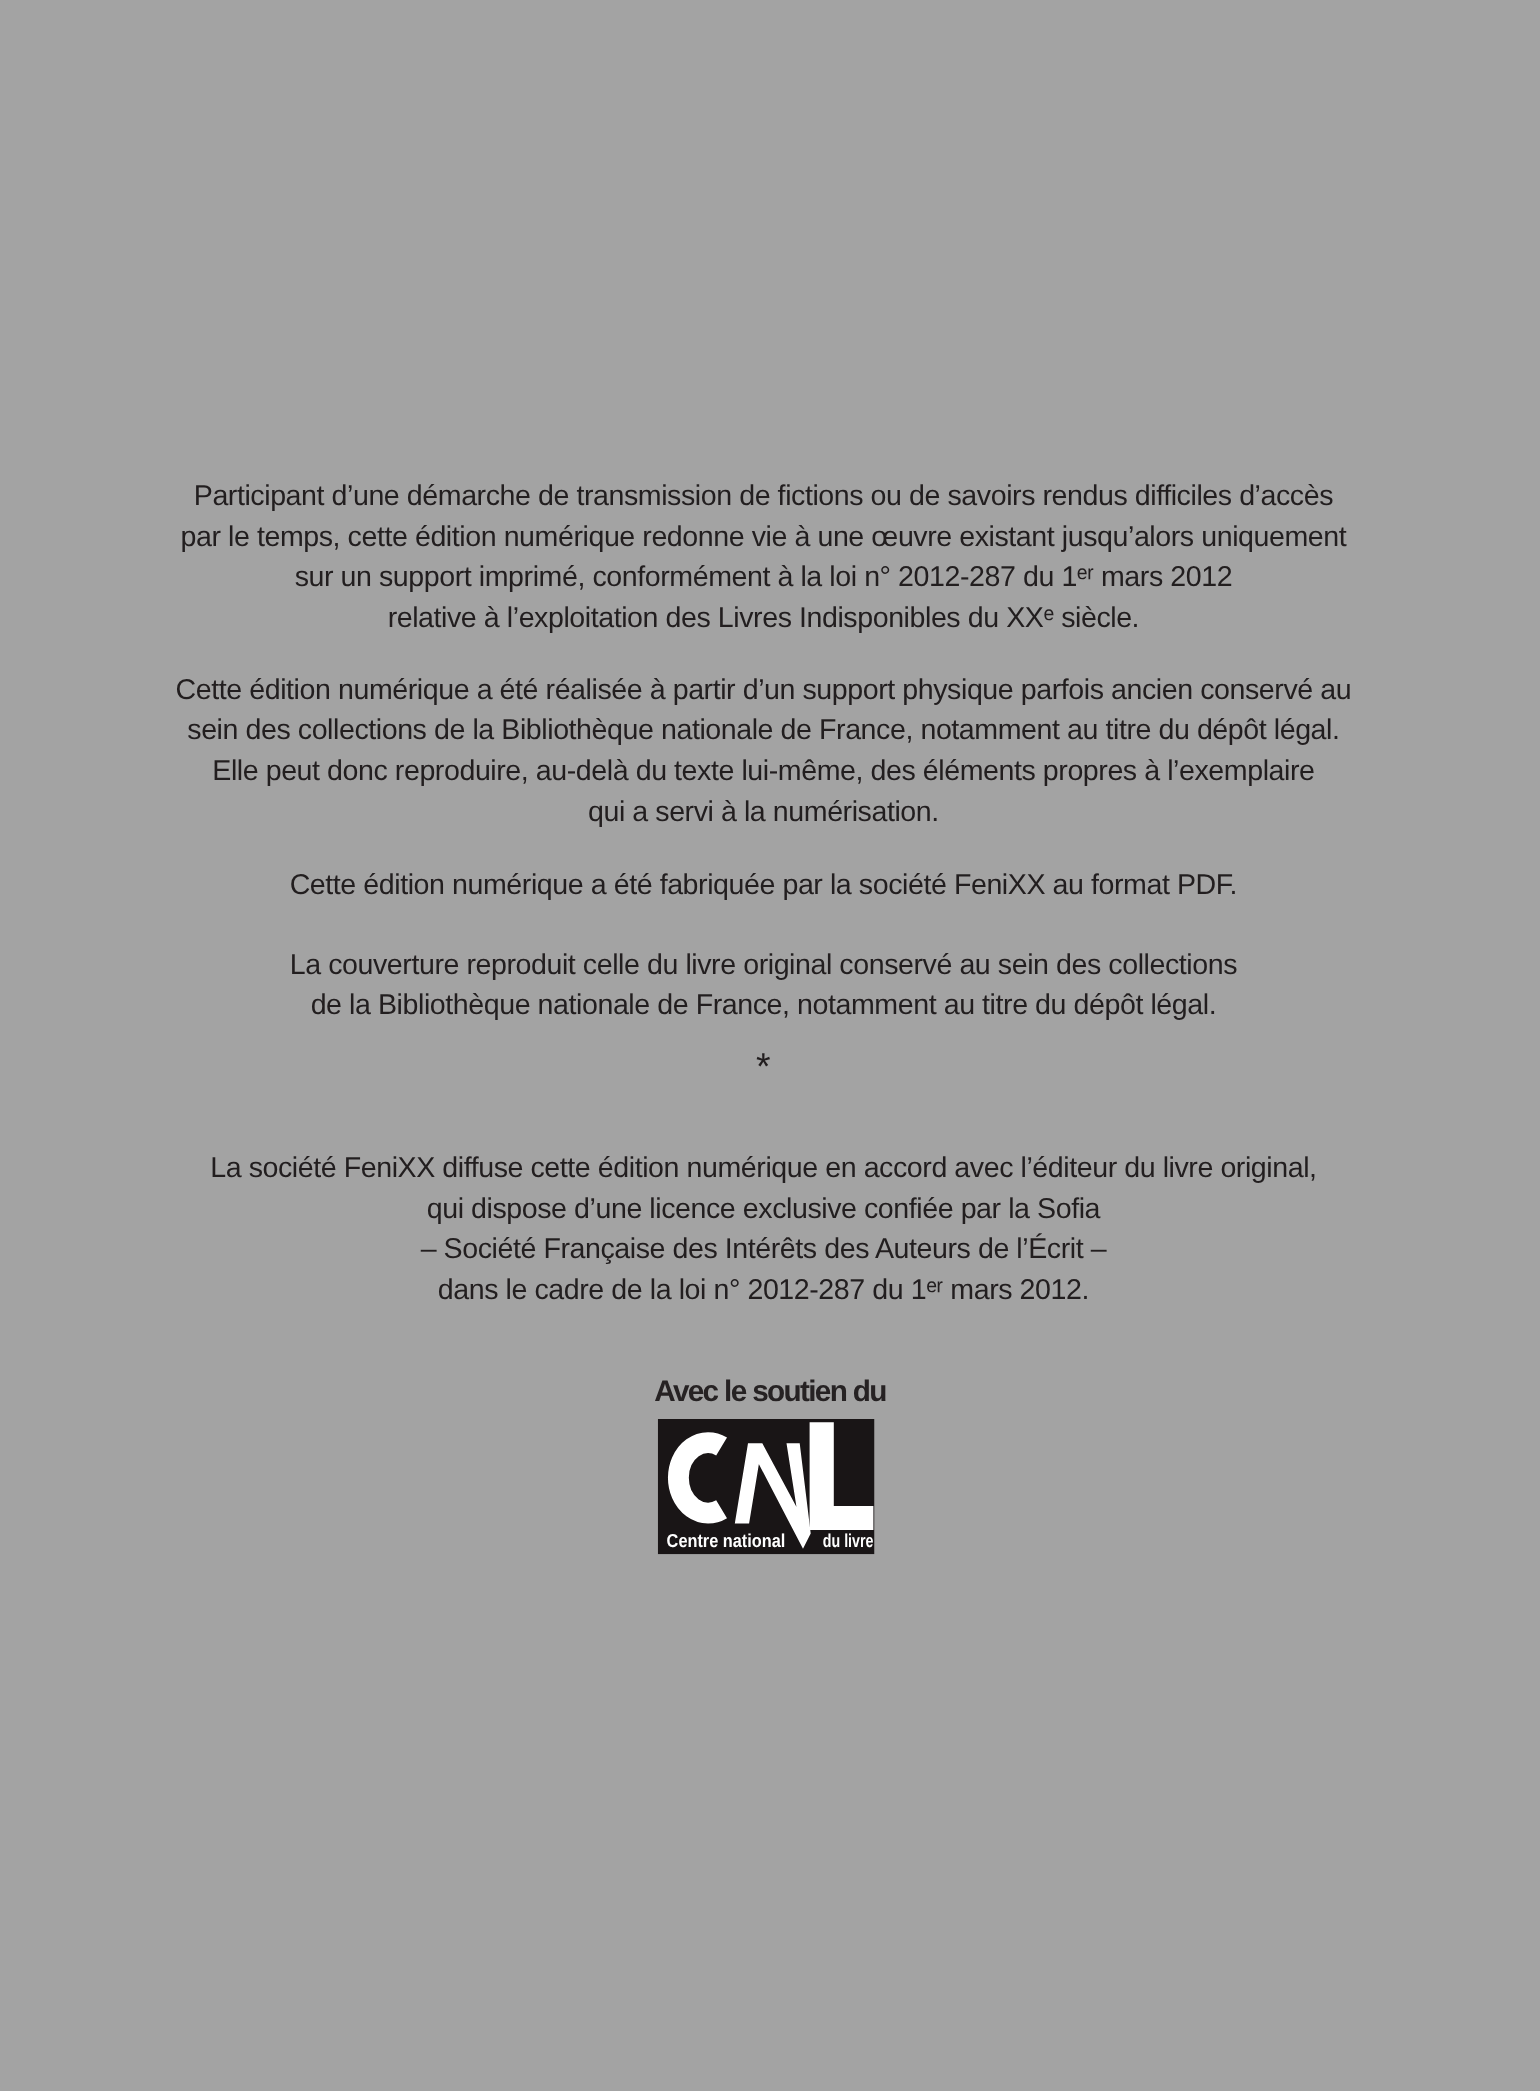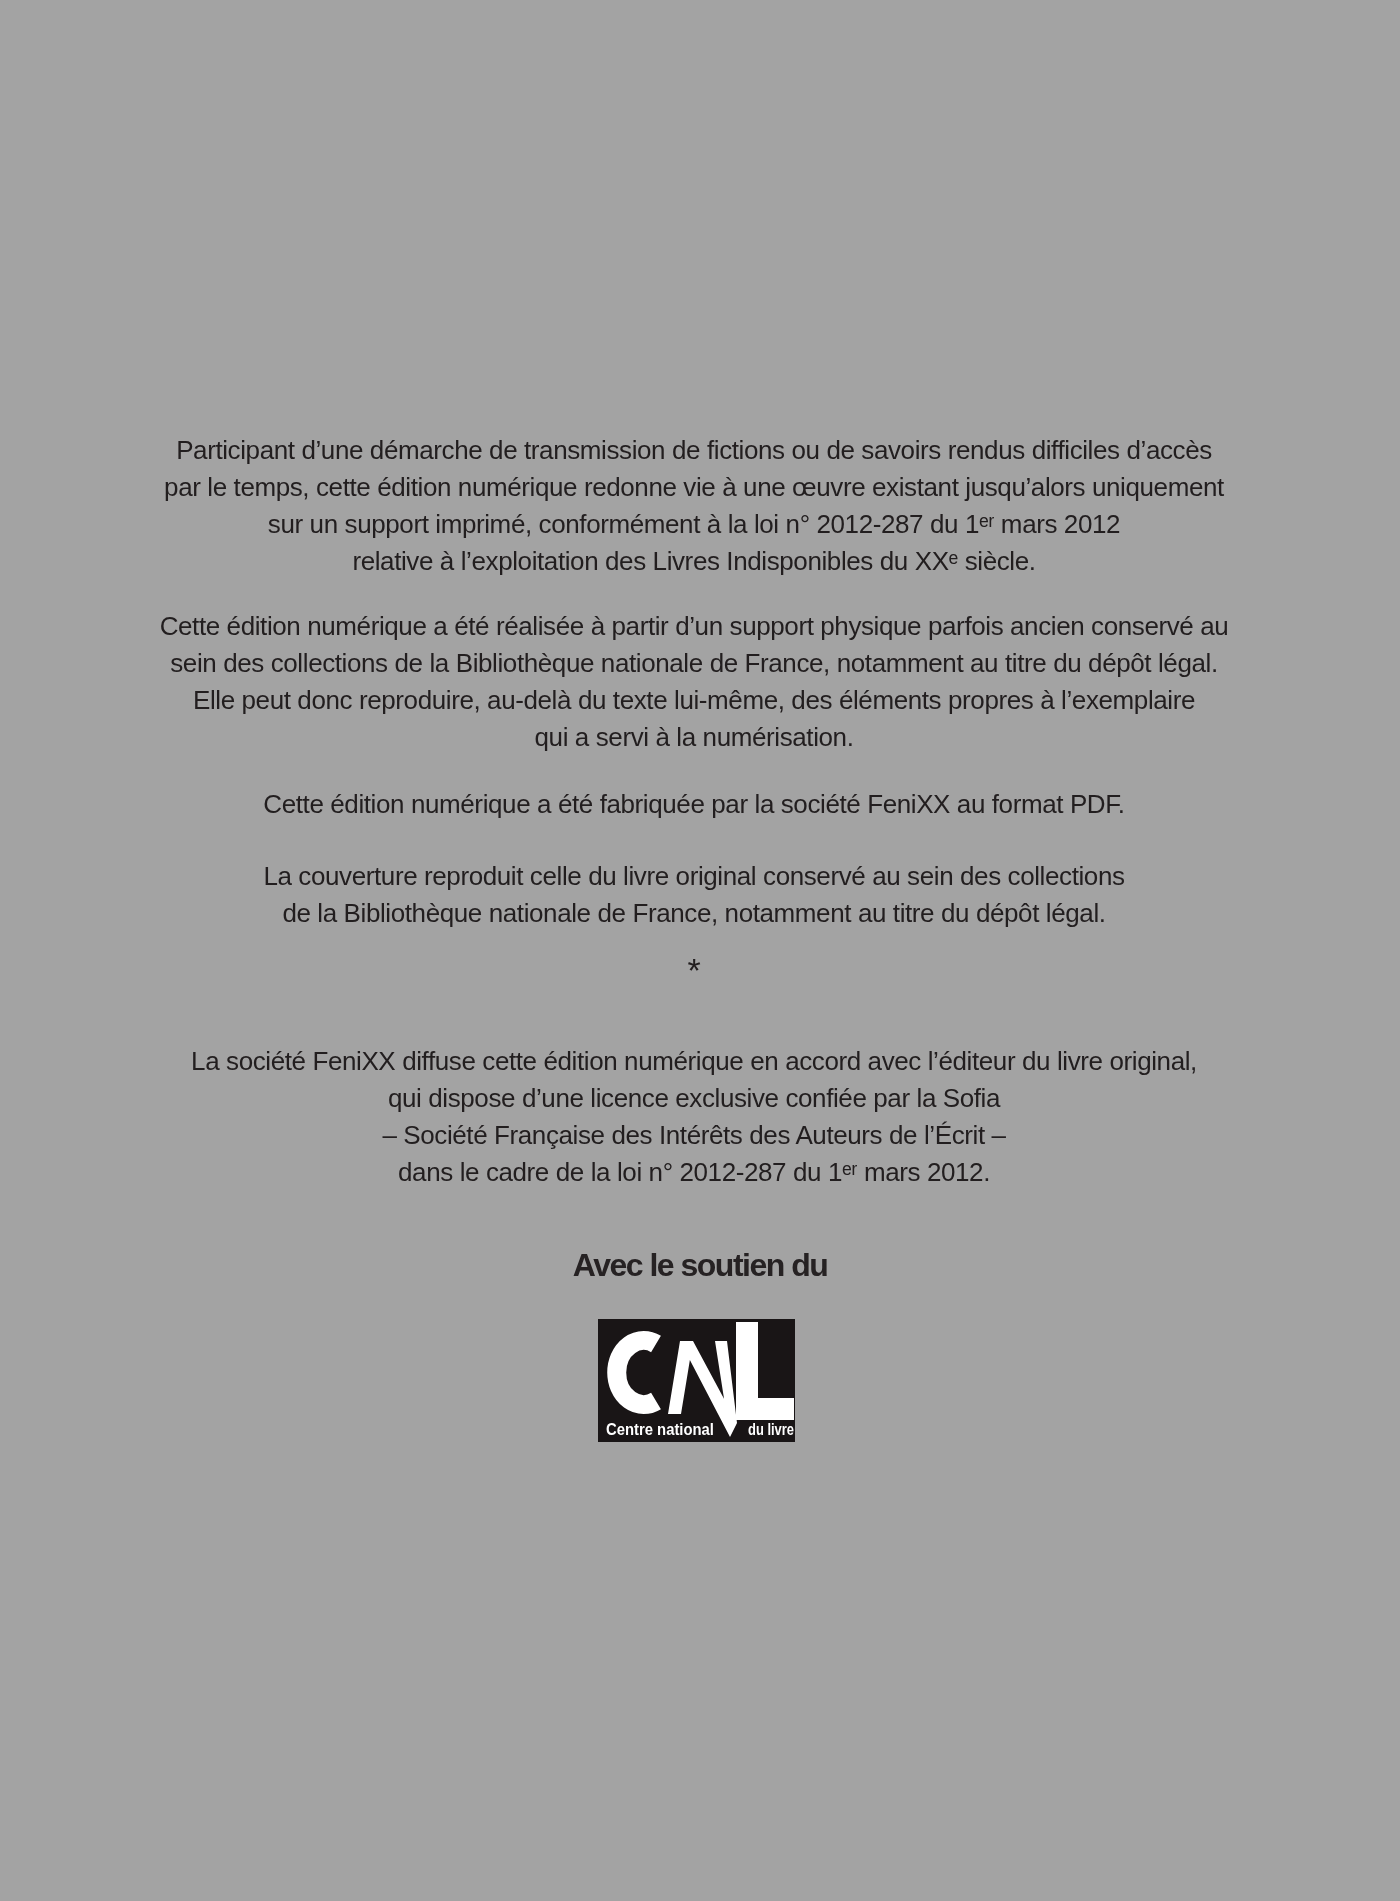--- a/index.html
+++ b/index.html
@@ -41,33 +41,32 @@
     line-height: 37px;
     color: #221e1f;
   }
   .p-diffusion    { top: 1043px; }
   .support-text {
     position: absolute;
     left: 0;
     top: 1252px;
     width: 1400px;
     text-align: center;
-    font-size: 32px;
+    font-size: 27px;
     line-height: 26px;
     font-weight: bold;
     letter-spacing: -1.5px;
     color: #262223;
   }
   .cnl-logo {
     position: absolute;
     left: 598px;
     top: 1290px;
     width: 197px;
     height: 123px;
-    margin-top: 29px;
   }
   .cnl-logo svg { display: block; }
   .visually-hidden {
     position: absolute;
     width: 1px; height: 1px;
     overflow: hidden;
     clip: rect(0 0 0 0);
     white-space: nowrap;
   }
   .logo-subtext {

